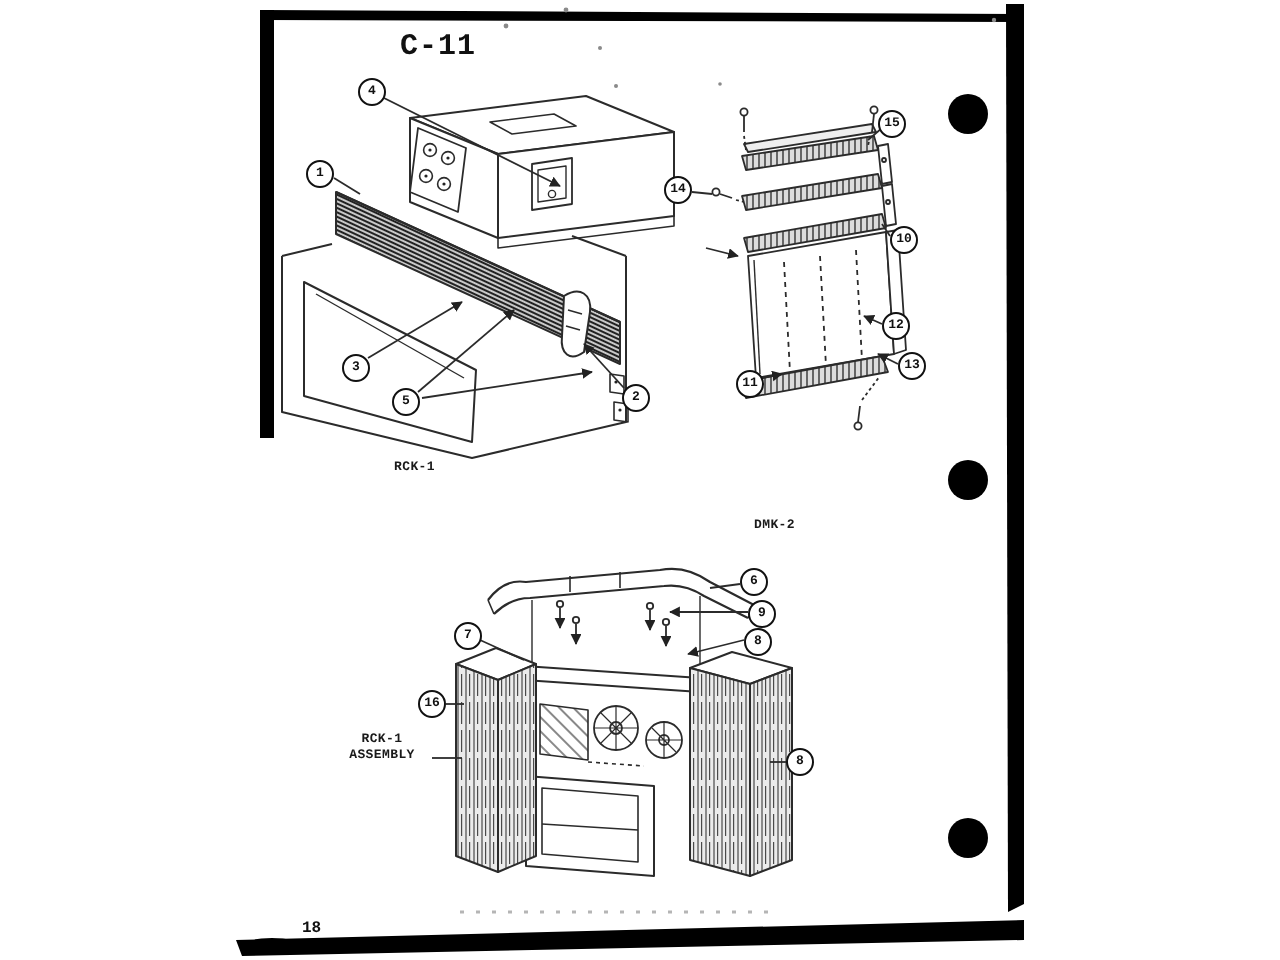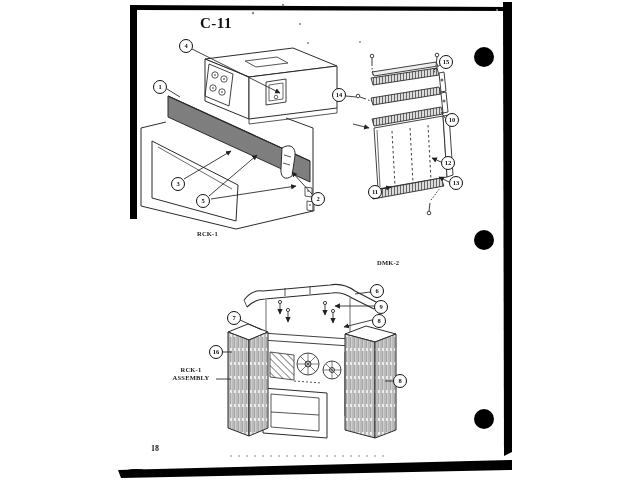--- a/index.html
+++ b/index.html
@@ -1,29 +1,29 @@
 <!DOCTYPE html>
 <html><head>
 <meta charset="utf-8">
 <style>
   html,body{margin:0;padding:0;background:#ffffff;}
   .canvas{
     position:relative;width:583px;height:480px;background:#ffffff;
-    font-family:Liberation Serif, serif;overflow:hidden;
+    font-family:Liberation Mono, monospace;overflow:hidden;
   }
   .art{position:absolute;left:0;top:0;}
   .page-title{
     position:absolute;left:200px;top:15px;font-size:15px;font-weight:bold;
     letter-spacing:.5px;color:#111;
   }
   .cap{position:absolute;font-size:6.5px;font-weight:bold;color:#1a1a1a;letter-spacing:.2px;white-space:nowrap;}
   .cap-unit{left:197px;top:230px;}
   .cap-kit{left:377px;top:259px;}
   .cap-assembly{left:166px;top:366px;width:50px;text-align:center;line-height:8px;font-size:6.5px;}
-  .page-num{position:absolute;left:151px;top:444px;font-size:8px;font-weight:bold;color:#111;}
+  .page-num{position:absolute;left:151px;top:460px;font-size:8px;font-weight:bold;color:#111;}
   .callout{
     position:absolute;width:14px;height:14px;box-sizing:border-box;
     border:1.3px solid #111;border-radius:50%;background:#fff;color:#111;
     font-size:6.5px;font-weight:bold;line-height:11px;text-align:center;z-index:3;
   }
 </style>
 </head>
 <body>
 
 <div class="canvas">

